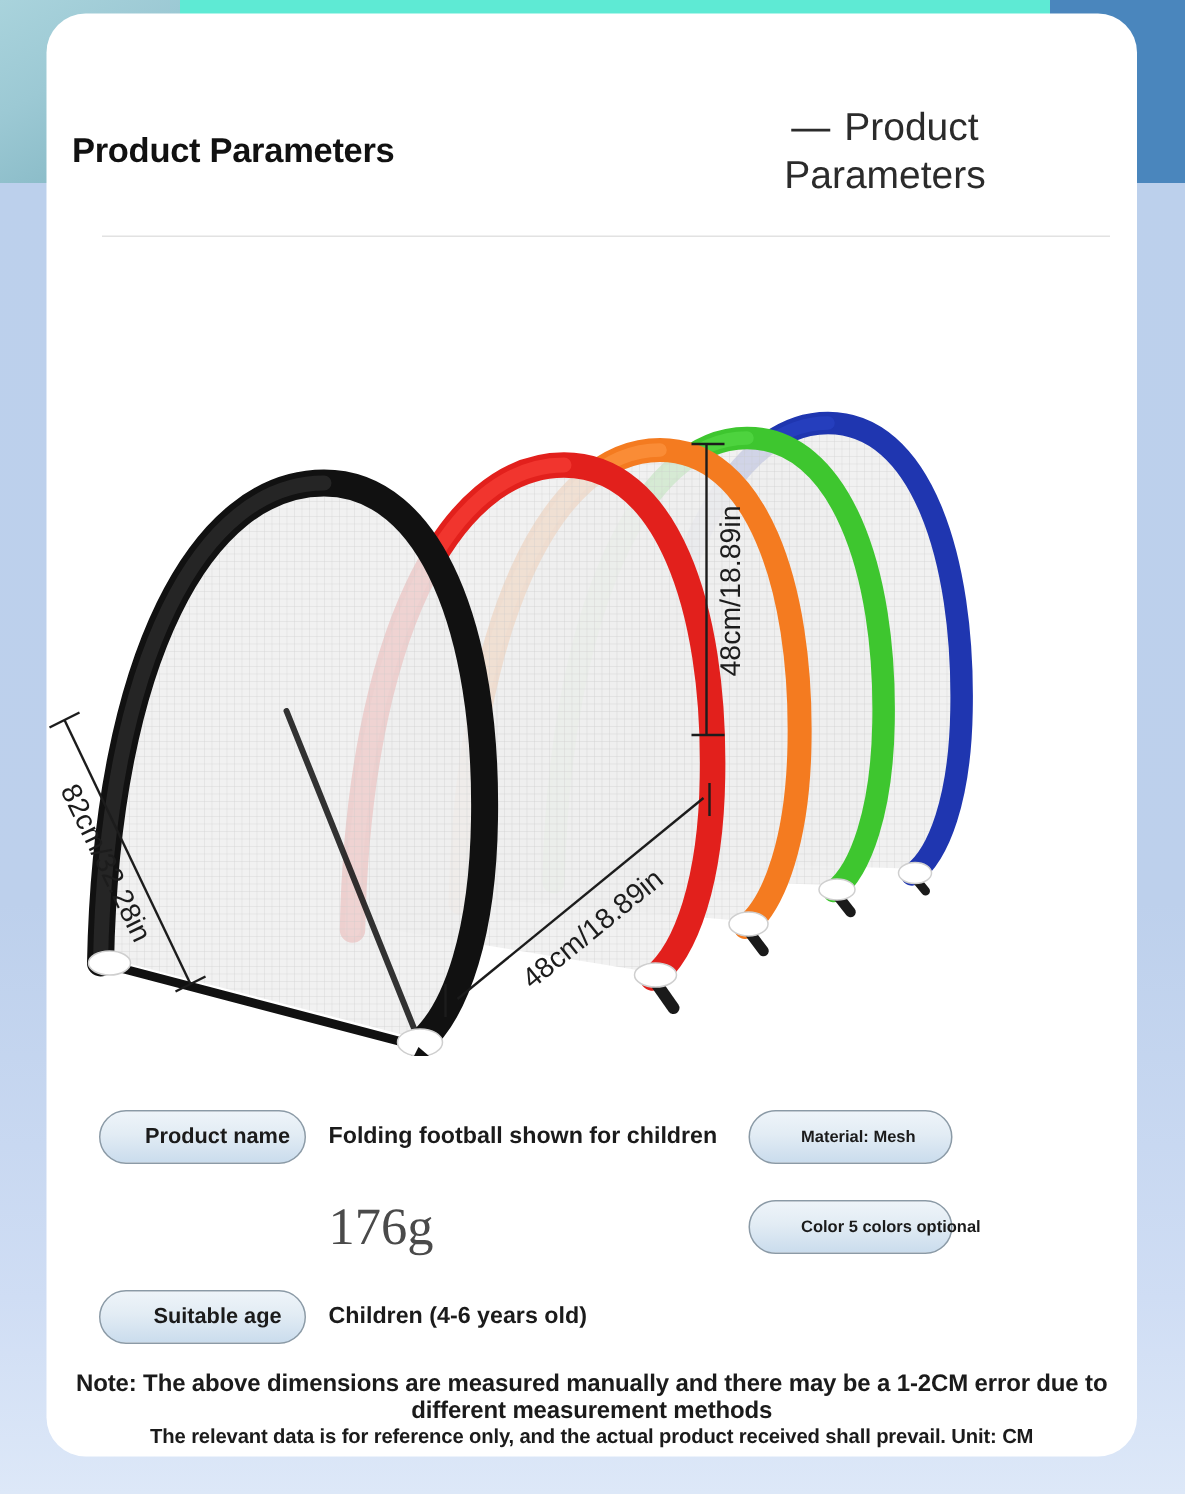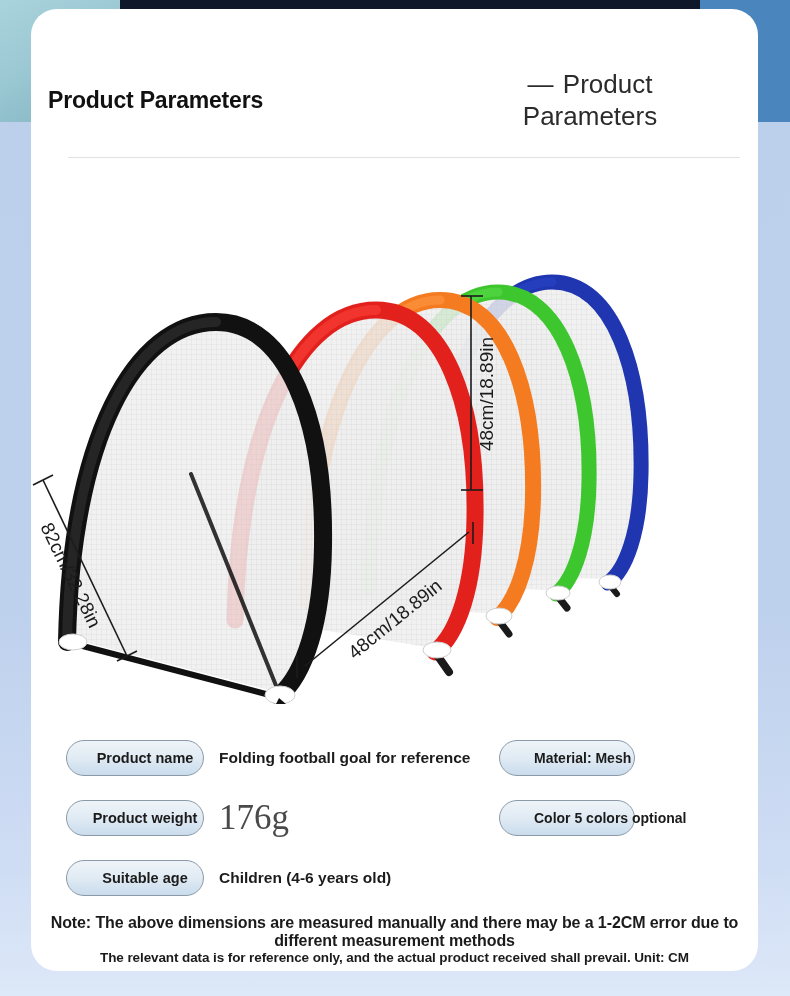--- a/index.html
+++ b/index.html
@@ -9,21 +9,21 @@
     height: 996px;
     overflow: hidden;
     font-family: "Liberation Sans", sans-serif;
   }
 
   
   #page {
     position: relative;
     width: 790px;
     height: 996px;
-    background: #0f172a;
+    background: #5eead4;
     overflow: hidden;
   }
   
   .bg-teal {
     position: absolute;
     left: 0; top: 0;
     width: 120px; height: 122px;
     background: linear-gradient(150deg, #a9d3dc 0%, #9cc9d4 40%, #7fb3c0 100%);
   }
   
@@ -133,21 +133,21 @@
     font-size: 14.5px;
     font-weight: bold;
     color: #1b1b1b;
     white-space: nowrap;
     padding-left: 20px;
   }
   
   .pill-right .pill-label {
     position: absolute;
     left: 14px;
-    font-size: 14px;
+    font-size: 11px;
   }
 
   .spec-value {
     position: absolute;
     left: 153px;
     top: 9px;
     height: 36px;
     display: flex;
     align-items: center;
     font-size: 15.5px;
@@ -297,27 +297,24 @@
     </div>
 
     <div class="specs">
 
       <div class="spec-col-left">
 
         <div class="spec-row">
           <div class="pill pill-left">
             <span class="pill-label">Product name</span>
           </div>
-          <div class="spec-value">Folding football goal for reference</div>
-        </div>
-
-        <div class="spec-row">
-          <div class="pill pill-left">
-            <span class="pill-label">Product weight</span>
-          </div>
+          <div class="spec-value">Folding football shown for children</div>
+        </div>
+
+        <div class="spec-row">
           <div class="spec-value weight">176g</div>
         </div>
 
         <div class="spec-row">
           <div class="pill pill-left">
             <span class="pill-label">Suitable age</span>
           </div>
           <div class="spec-value">Children (4-6 years old)</div>
         </div>
 

